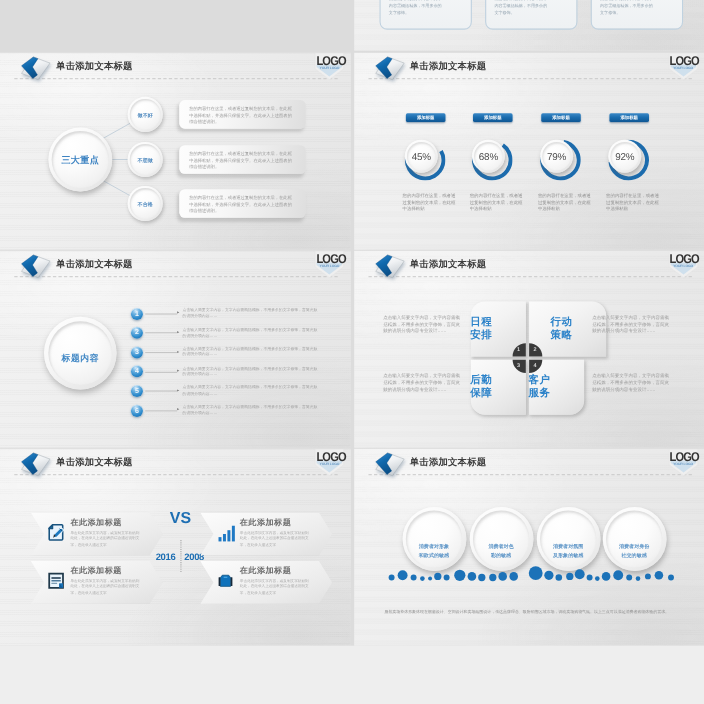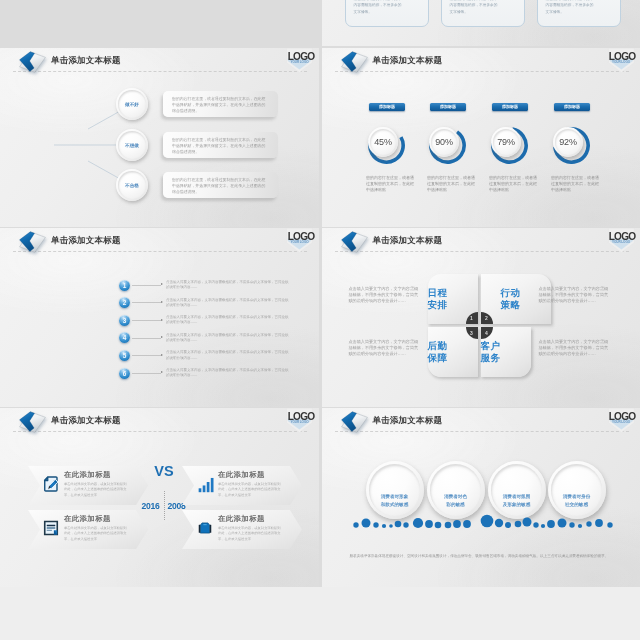--- a/index.html
+++ b/index.html
@@ -212,20 +212,23 @@
     <div class="hdr-title">单击添加文本标题</div>
     <div class="hdr-corp">
       <svg width="34" height="30" viewBox="0 0 34 30" style="position:absolute;left:0;top:0">
         <path d="M3.4 2.2 L29.4 2.2 L29.4 16.6 L16.4 26.4 L3.4 16.6 Z" fill="#efefef" stroke="#e4e4e4" stroke-width="0.5"></path>
         <path d="M4.8 12.6 L27.8 12.6 L27.8 15.0 L16.4 23.6 L4.8 15.0 Z" fill="#a8cfec" opacity="0.45"></path>
       </svg>
       <div class="corp-txt">LOGO</div>
       <div class="corp-sub">YOUR LOGO</div>
     </div>
   </div>  
+      <div class="tp-main">
+    <span>三大重点</span>
+  </div>
   <svg class="tp-lines" width="319" height="179">
      <path d="M88 81 L122 62" stroke="#b9c9d6" stroke-width="0.7" fill="none"></path>
      <path d="M54 97 L120 97" stroke="#b9c9d6" stroke-width="0.7" fill="none"></path>
      <path d="M88 113 L122 132" stroke="#b9c9d6" stroke-width="0.7" fill="none"></path>
   </svg>
   <div class="tp-node" style="top:40px;">
     <span>做不好</span>
   </div>
   <div class="tp-node" style="top:81px;">
     <span>不想做</span>
@@ -290,21 +293,21 @@
     </div>
     <div class="pr-txt">您的内容打在这里，或者通过复制您的文本后，在此框中选择粘贴</div>
   </div>
   <div class="pr-col" style="left:97px;">
     <div class="pr-tag">添加标题</div>
     <div class="pr-ring">
       <svg width="37" height="37" viewBox="0 0 38 38" style="position:absolute;left:0;top:0">
         <circle class="arc" cx="19" cy="19" r="17.1" fill="none" stroke="#1c6cae" stroke-width="3.7" stroke-linecap="butt" transform="rotate(-55 19 19)" stroke-dasharray="81.65627625210591 107.44246875277094"></circle>
       </svg>
       <div class="pr-inner">
-        <span>90%</span>
+        <span>68%</span>
       </div>
     </div>
     <div class="pr-txt">您的内容打在这里，或者通过复制您的文本后，在此框中选择粘贴</div>
   </div>
   <div class="pr-col" style="left:159px;">
     <div class="pr-tag">添加标题</div>
     <div class="pr-ring">
       <svg width="37" height="37" viewBox="0 0 38 38" style="position:absolute;left:0;top:0">
         <circle class="arc" cx="19" cy="19" r="17.1" fill="none" stroke="#1c6cae" stroke-width="3.7" stroke-linecap="butt" transform="rotate(-80 19 19)" stroke-dasharray="81.65627625210591 107.44246875277094"></circle>
       </svg>
@@ -355,20 +358,23 @@
     <div class="hdr-title">单击添加文本标题</div>
     <div class="hdr-corp">
       <svg width="34" height="30" viewBox="0 0 34 30" style="position:absolute;left:0;top:0">
         <path d="M3.4 2.2 L29.4 2.2 L29.4 16.6 L16.4 26.4 L3.4 16.6 Z" fill="#efefef" stroke="#e4e4e4" stroke-width="0.5"></path>
         <path d="M4.8 12.6 L27.8 12.6 L27.8 15.0 L16.4 23.6 L4.8 15.0 Z" fill="#a8cfec" opacity="0.45"></path>
       </svg>
       <div class="corp-txt">LOGO</div>
       <div class="corp-sub">YOUR LOGO</div>
     </div>
   </div>  
+      <div class="nl-main">
+    <span>标题内容</span>
+  </div>
   <div class="nl-row" style="top:51.5px;">
     <div class="nl-num">1</div>
     <div class="nl-dots"></div>
     <div class="nl-arrow"></div>
     <div class="nl-txt">点击输入简要文字内容，文字内容需概括精炼，不用多余的文字修饰，言简意赅的说明分项内容……</div>
   </div>
   <div class="nl-row" style="top:69.1px;">
     <div class="nl-num">2</div>
     <div class="nl-dots"></div>
     <div class="nl-arrow"></div>

